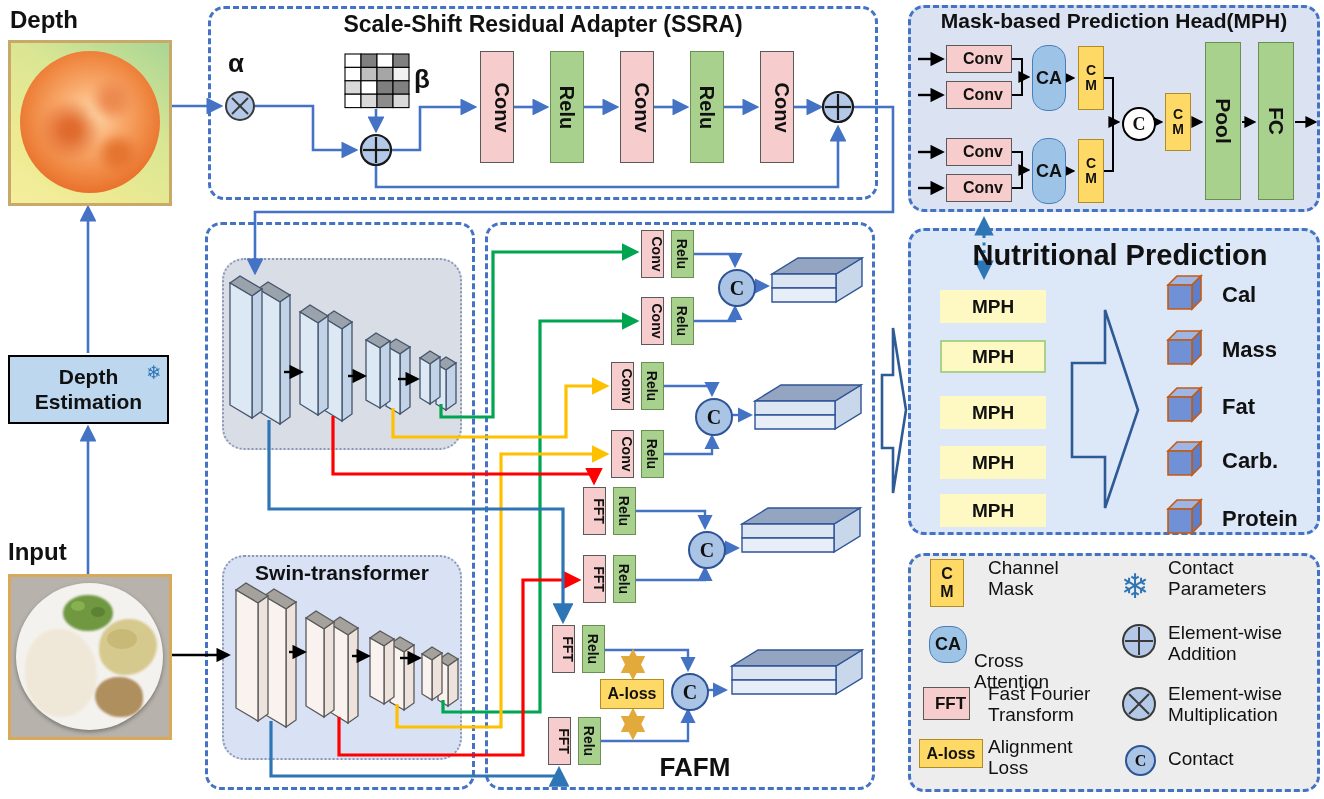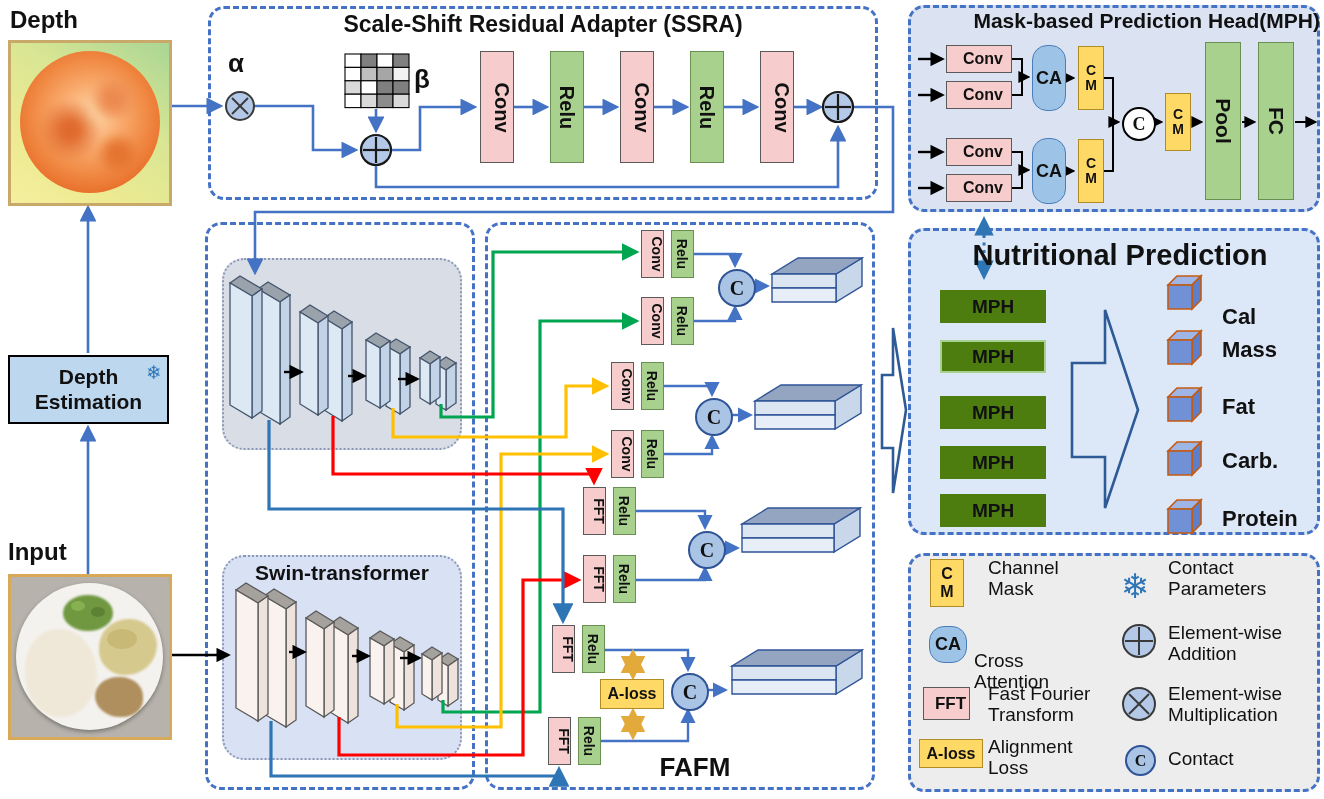--- a/index.html
+++ b/index.html
@@ -13,21 +13,21 @@
   .pink{background:#f6cdcc;padding-left:8px;}
   .grn{background:#a9d18e;border-color:#6a8f52;}
   .yel{background:#ffd966;border-color:#b08c26;}
   .blu{background:#9dc3e6;border-color:#4a7ebb;border-radius:15px;}
   .vt{transform:rotate(90deg);white-space:nowrap;display:block;}
   .title{position:absolute;font-weight:bold;text-align:center;}
   .cc{position:absolute;border-radius:50%;display:flex;align-items:center;justify-content:center;
       background:#aac4e6;border:2px solid #2f5496;font-family:"Liberation Serif",serif;font-weight:bold;}
   .cwhite{background:#fff;border-color:#000;}
   .ml{white-space:pre-line;}
-  .mphrow{position:absolute;background:#4d7c0f;display:flex;align-items:center;justify-content:center;
+  .mphrow{position:absolute;background:#fef9c3;display:flex;align-items:center;justify-content:center;
           font-weight:bold;font-size:19px;box-sizing:border-box;}
   .cube-label{position:absolute;font-weight:bold;font-size:22px;}
   .legend-label{position:absolute;font-size:19px;line-height:1.12;white-space:pre-line;}
   svg{position:absolute;left:0;top:0;z-index:3;pointer-events:none;}
   .z2{z-index:4;}
   .panel{z-index:1;}
 </style>
 </head>
 <body>
 
@@ -386,21 +386,21 @@
       <span class="vt">Relu</span>
     </div>
 
   <div class="node yel z2" style="left:600px;top:679px;width:64px;height:30px;font-size:16px;">A-loss</div>
 
   <div class="cc z2" style="left:718px;top:269px;width:34px;height:34px;font-size:20px;">C</div>
   <div class="cc z2" style="left:695px;top:398px;width:34px;height:34px;font-size:20px;">C</div>
   <div class="cc z2" style="left:688px;top:531px;width:34px;height:34px;font-size:20px;">C</div>
   <div class="cc z2" style="left:671px;top:673px;width:34px;height:34px;font-size:20px;">C</div>
 
-  <div class="z2 title" style="left:908px;top:9px;width:412px;font-size:21px;text-align:right;">Mask-based Prediction Head(MPH)</div>
+  <div class="z2 title" style="left:908px;top:9px;width:412px;font-size:21px;">Mask-based Prediction Head(MPH)</div>
   <div class="node pink z2" style="left:946px;top:45px;width:66px;height:28px;font-size:16px;">Conv</div>
   <div class="node pink z2" style="left:946px;top:81px;width:66px;height:28px;font-size:16px;">Conv</div>
   <div class="node pink z2" style="left:946px;top:138px;width:66px;height:28px;font-size:16px;">Conv</div>
   <div class="node pink z2" style="left:946px;top:174px;width:66px;height:28px;font-size:16px;">Conv</div>
   <div class="node blu z2" style="left:1032px;top:45px;width:34px;height:66px;font-size:18px;">CA</div>
   <div class="node blu z2" style="left:1032px;top:138px;width:34px;height:66px;font-size:18px;">CA</div>
   <div class="node yel ml z2" style="left:1078px;top:46px;width:26px;height:64px;font-size:14px;line-height:1.1;text-align:center;">C
 M</div>
   <div class="node yel ml z2" style="left:1078px;top:139px;width:26px;height:64px;font-size:14px;line-height:1.1;text-align:center;">C
 M</div>
@@ -413,21 +413,21 @@
   <div class="node grn z2" style="left:1258px;top:42px;width:36px;height:158px;font-size:21px;">
       <span class="vt">FC</span>
     </div>
 
   <div class="z2 title" style="left:940px;top:239px;width:360px;font-size:29px;">Nutritional Prediction</div>
   <div class="mphrow z2" style="left:940px;top:290px;width:106px;height:33px;">MPH</div>
   <div class="mphrow z2" style="left:940px;top:340px;width:106px;height:33px;border:2px solid #a9d18e;">MPH</div>
   <div class="mphrow z2" style="left:940px;top:396px;width:106px;height:33px;">MPH</div>
   <div class="mphrow z2" style="left:940px;top:446px;width:106px;height:33px;">MPH</div>
   <div class="mphrow z2" style="left:940px;top:494px;width:106px;height:33px;">MPH</div>
-  <div class="cube-label z2" style="left:1222px;top:282px;margin-top:22px;">Cal</div>
+  <div class="cube-label z2" style="left:1222px;top:282px;">Cal</div>
   <div class="cube-label z2" style="left:1222px;top:337px;">Mass</div>
   <div class="cube-label z2" style="left:1222px;top:394px;">Fat</div>
   <div class="cube-label z2" style="left:1222px;top:448px;">Carb.</div>
   <div class="cube-label z2" style="left:1222px;top:506px;">Protein</div>
 
   <div class="node yel ml z2" style="left:930px;top:559px;width:34px;height:48px;font-size:16px;line-height:1.1;text-align:center;">C
 M</div>
   <div class="legend-label z2" style="left:988px;top:557px;width:130px;">Channel
 Mask</div>
   <div class="node blu z2" style="left:929px;top:626px;width:38px;height:37px;font-size:18px;">CA</div>

